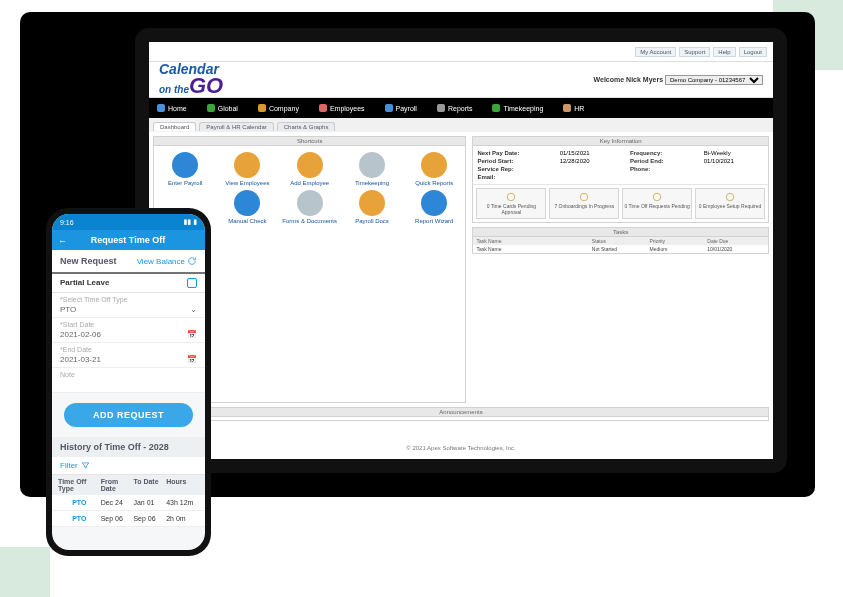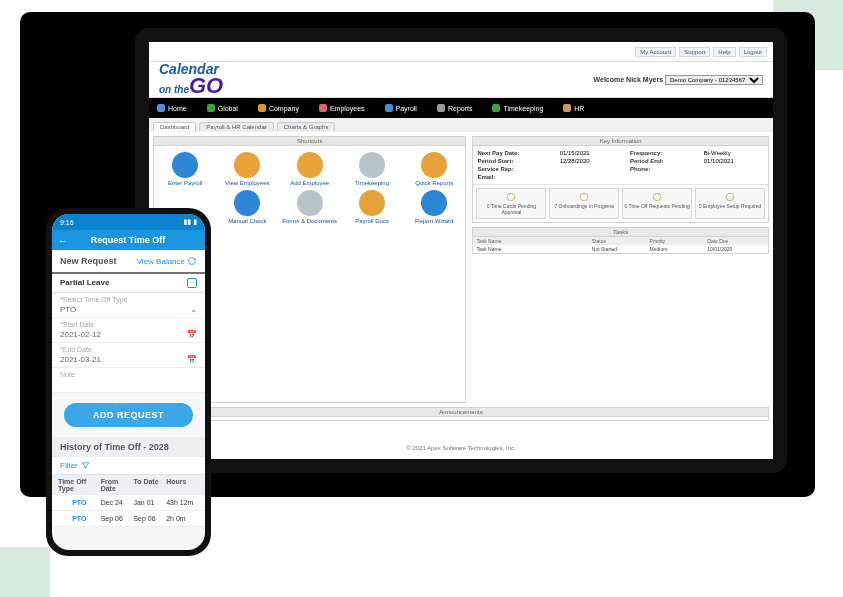--- a/index.html
+++ b/index.html
@@ -279,21 +279,21 @@
   <div class="fld">
     <div class="fld-lbl">*Select Time Off Type</div>
     <div class="fld-val">
           <span>PTO</span>
           <span>⌄</span>
         </div>
   </div>
   <div class="fld">
     <div class="fld-lbl">*Start Date</div>
     <div class="fld-val">
-          <span>2021-02-12</span>
+          <span>2021-02-06</span>
           <span>📅</span>
         </div>
   </div>
   <div class="fld">
     <div class="fld-lbl">*End Date</div>
     <div class="fld-val">
           <span>2021-03-21</span>
           <span>📅</span>
         </div>
   </div>

